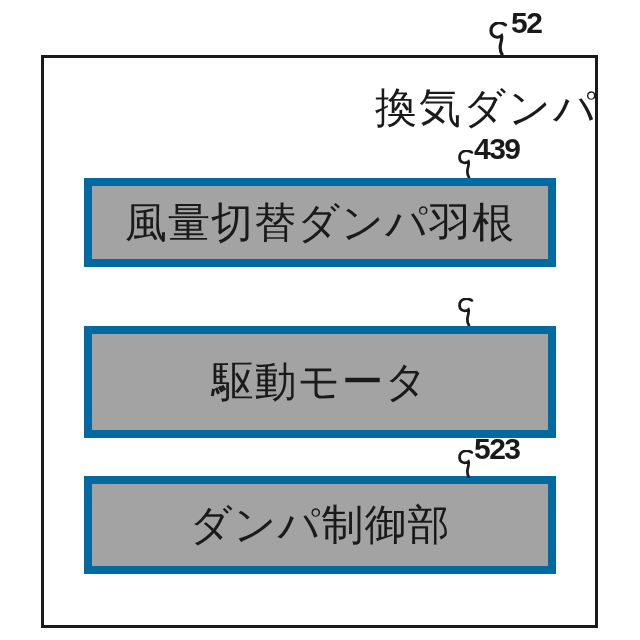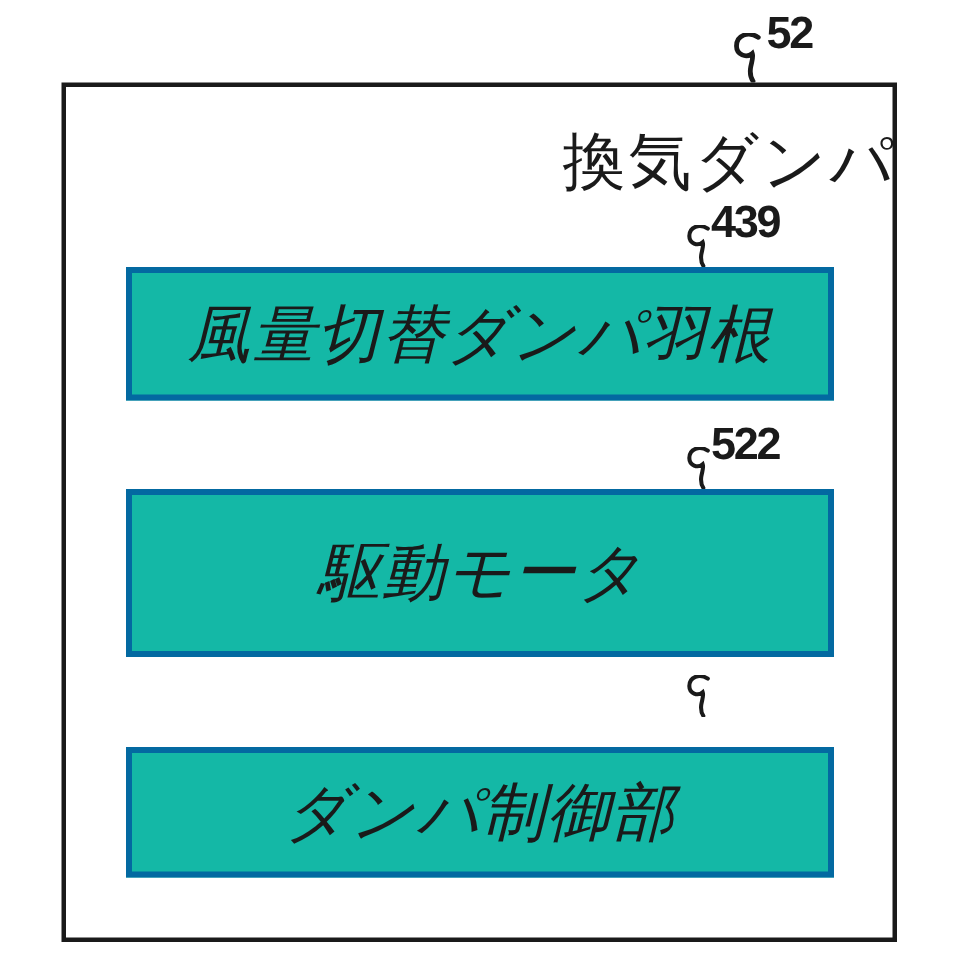--- a/index.html
+++ b/index.html
@@ -35,36 +35,35 @@
     font-size: 42px;
     line-height: 48px;
     letter-spacing: 2px;
     white-space: nowrap;
     margin-top: 16px;
   }
   .inner-box {
     position: absolute;
     left: 84px;
     width: 472px;
-    border: 4px solid #0369a1;
+    border: 8px solid #0369a1;
     box-sizing: border-box;
-    background: #14b8a6;
+    background: #a3a3a3;
     display: flex;
     align-items: center;
     justify-content: center;
-    font-style: italic;
   }
   .inner-box .box-label {
     font-size: 42px;
     letter-spacing: 1px;
     white-space: nowrap;
   }
   .box-1 { top: 178px; height: 89px; }
   .box-2 { top: 326px; height: 112px; }
-  .box-3 { top: 498px; height: 87px; justify-content: center; }
+  .box-3 { top: 476px; height: 98px; justify-content: center; }
   .refnum {
     position: absolute;
     font-size: 30px;
     line-height: 44px;
     letter-spacing: -1.5px;
     white-space: nowrap;
     font-weight: bold;
   }
   .refnum-52  { left: 511px; top: 1px;   }
   .refnum-521 { left: 474px; top: 127px; }
@@ -102,22 +101,22 @@
     <path d="M 17.5 3 C 11 -1.5, 3 1.5, 3 9 C 3 15, 9.5 17.5, 13.5 14 C 14.5 17, 12.8 20.5, 12.3 24.5 C 12 27.5, 12.6 31, 14 33"></path>
   </svg>
   <span class="refnum refnum-521">439</span>
 
   <div class="inner-box box-2">
     <span class="box-label">駆動モータ</span>
   </div>
   <svg class="squiggle squiggle-522" width="17" height="28" viewBox="0 0 20 34" preserveAspectRatio="none">
     <path d="M 17.5 3 C 11 -1.5, 3 1.5, 3 9 C 3 15, 9.5 17.5, 13.5 14 C 14.5 17, 12.8 20.5, 12.3 24.5 C 12 27.5, 12.6 31, 14 33"></path>
   </svg>
-  <span class="refnum refnum-522">522</span>
 
   <div class="inner-box box-3">
     <span class="box-label">ダンパ制御部</span>
   </div>
   <svg class="squiggle squiggle-523" width="17" height="28" viewBox="0 0 20 34" preserveAspectRatio="none">
     <path d="M 17.5 3 C 11 -1.5, 3 1.5, 3 9 C 3 15, 9.5 17.5, 13.5 14 C 14.5 17, 12.8 20.5, 12.3 24.5 C 12 27.5, 12.6 31, 14 33"></path>
   </svg>
+  <span class="refnum refnum-523">523</span>
 
 </div>
 
 </body></html>

